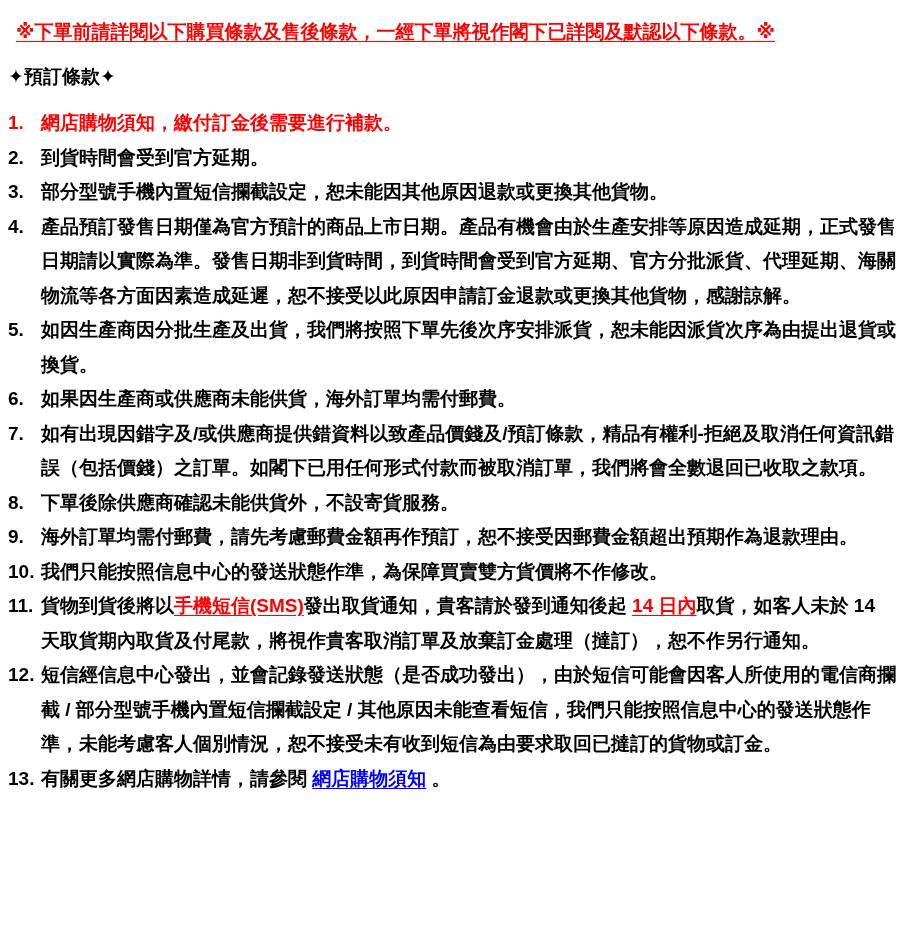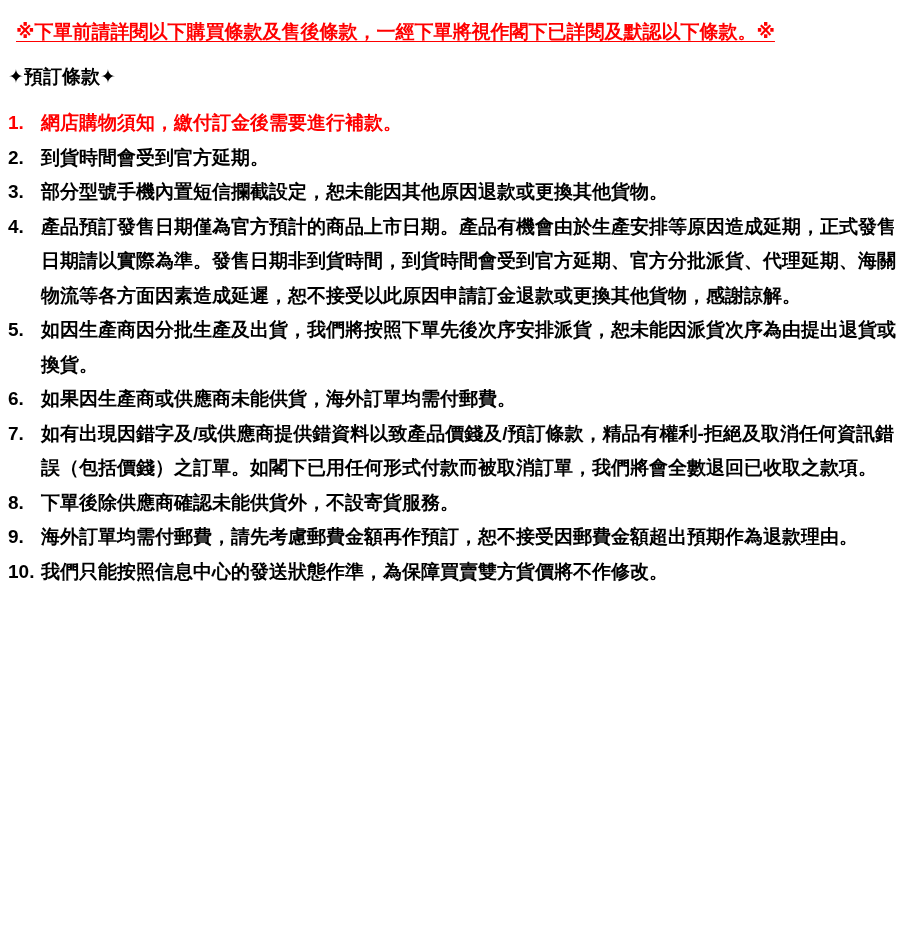--- a/index.html
+++ b/index.html
@@ -74,14 +74,26 @@
         <span class="txt"><span class="">下單後除供應商確認未能供貨外，不設寄貨服務。</span></span>
       </div>
       <div class="term">
         <span class="num">9.</span>
         <span class="txt"><span class="">海外訂單均需付郵費，請先考慮郵費金額再作預訂，恕不接受因郵費金額超出預期作為退款理由。</span></span>
       </div>
       <div class="term">
         <span class="num">10.</span>
         <span class="txt"><span class="">我們只能按照信息中心的發送狀態作準，為保障買賣雙方貨價將不作修改。</span></span>
       </div>
+      <div class="term">
+        <span class="num">11.</span>
+        <span class="txt"><span class="">貨物到貨後將以</span><span class="seg-red-u">手機短信(SMS)</span><span class="">發出取貨通知，貴客請於發到通知後起 </span><span class="seg-red-u">14 日內</span><span class="">取貨，如客人未於 14 天取貨期內取貨及付尾款，將視作貴客取消訂單及放棄訂金處理（撻訂），恕不作另行通知。</span></span>
+      </div>
+      <div class="term">
+        <span class="num">12.</span>
+        <span class="txt"><span class="">短信經信息中心發出，並會記錄發送狀態（是否成功發出），由於短信可能會因客人所使用的電信商攔截 / 部分型號手機內置短信攔截設定 / 其他原因未能查看短信，我們只能按照信息中心的發送狀態作準，未能考慮客人個別情況，恕不接受未有收到短信為由要求取回已撻訂的貨物或訂金。</span></span>
+      </div>
+      <div class="term">
+        <span class="num">13.</span>
+        <span class="txt"><span class="">有關更多網店購物詳情，請參閱 </span><span class="seg-link">網店購物須知</span><span class=""> 。</span></span>
+      </div>
     </div>
 </div>
 
 </body></html>

